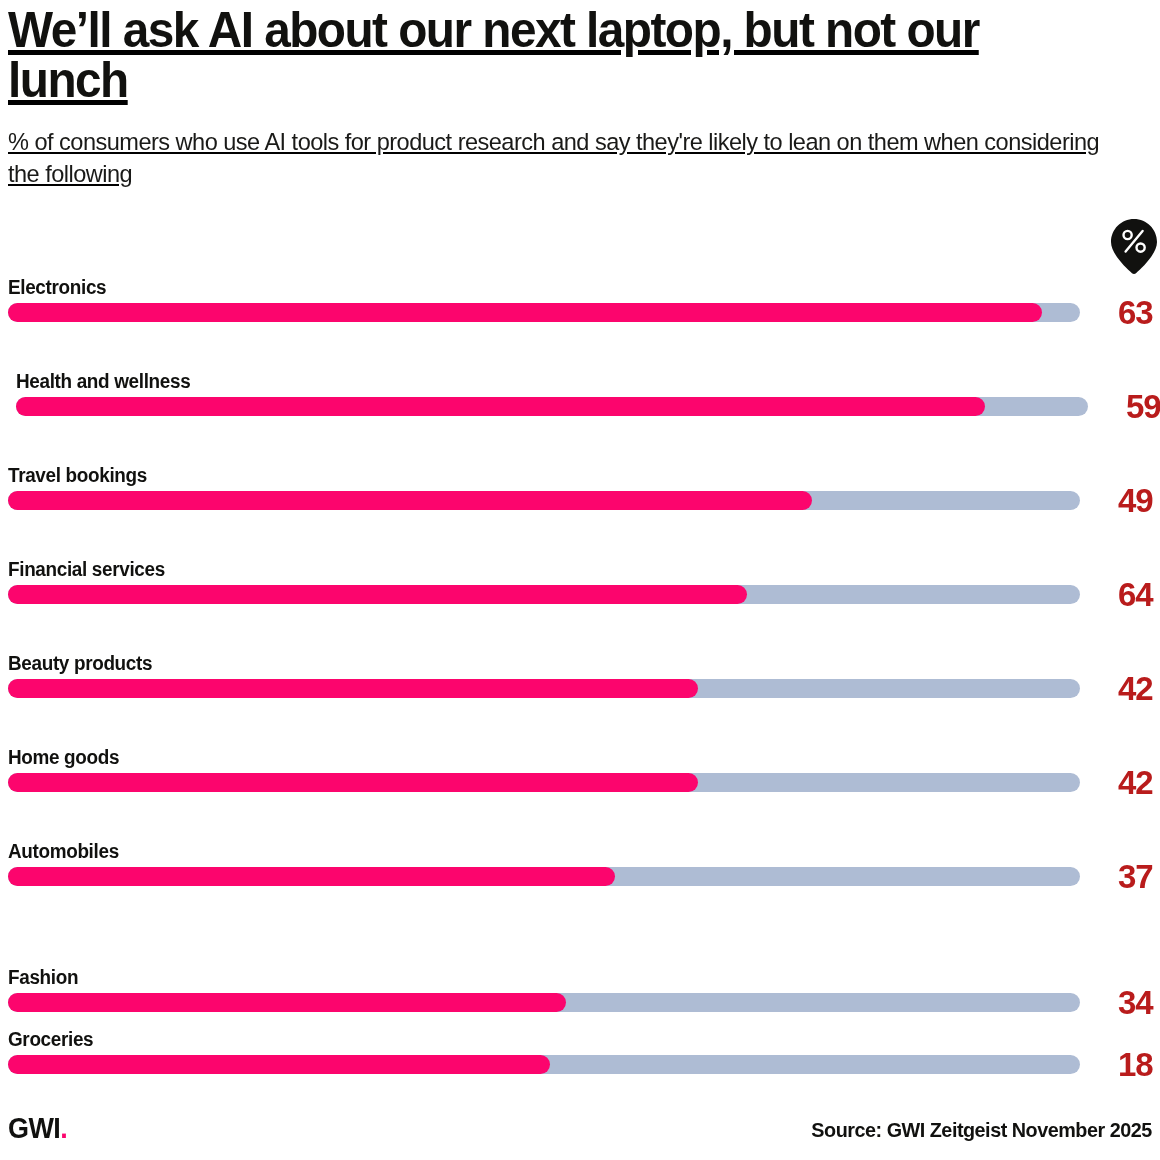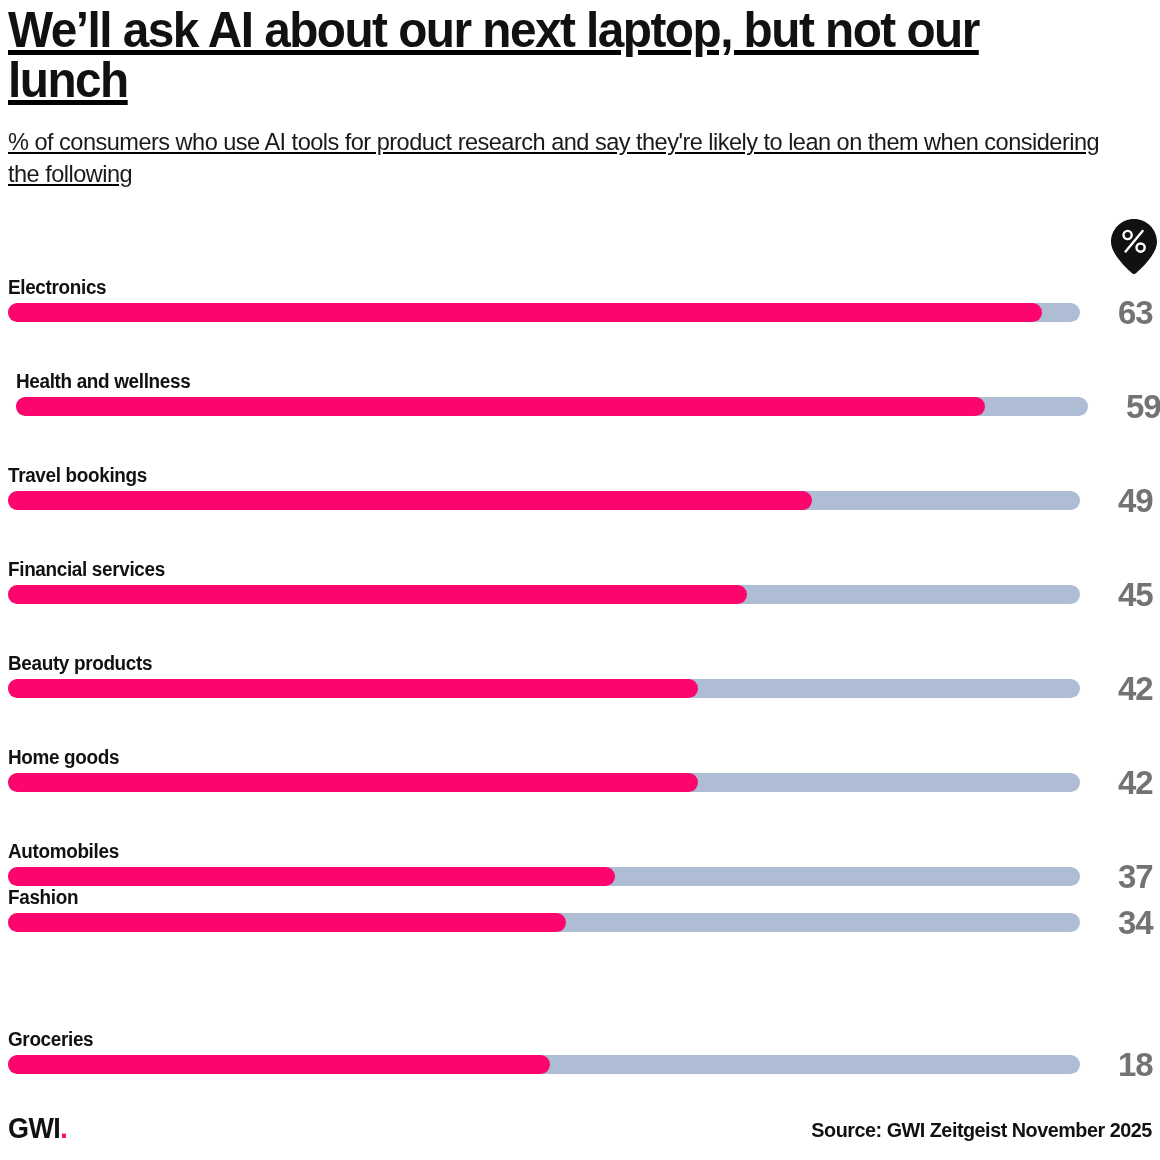--- a/index.html
+++ b/index.html
@@ -116,21 +116,21 @@
   }
 
   .row-value {
     position:absolute;
     top:18px;
     left:1118px;
     font-family:"Liberation Sans", sans-serif;
     font-size:33px;
     font-weight:bold;
     letter-spacing:-1px;
-    color:#737373;
+    color:#b91c1c;
     white-space:nowrap;
   }
 
   
   .footer {
     position:absolute;
     left:0;
     bottom:0;
     width:1160px;
     height:62px;
@@ -209,21 +209,21 @@
         <div class="bar-fill" style="width:75.04%;"></div>
       </div>
       <div class="row-value">49</div>
     </div>
 
     <div class="row" style="top:558px;">
       <div class="row-label">Financial services</div>
       <div class="bar-track">
         <div class="bar-fill" style="width:68.91%;"></div>
       </div>
-      <div class="row-value">45</div>
+      <div class="row-value">64</div>
     </div>
 
     <div class="row" style="top:652px;">
       <div class="row-label">Beauty products</div>
       <div class="bar-track">
         <div class="bar-fill" style="width:64.32%;"></div>
       </div>
       <div class="row-value">42</div>
     </div>
 
@@ -236,21 +236,21 @@
     </div>
 
     <div class="row" style="top:840px;">
       <div class="row-label">Automobiles</div>
       <div class="bar-track">
         <div class="bar-fill" style="width:56.66%;"></div>
       </div>
       <div class="row-value">37</div>
     </div>
 
-    <div class="row" style="top:886px;">
+    <div class="row" style="top:966px;">
       <div class="row-label">Fashion</div>
       <div class="bar-track">
         <div class="bar-fill" style="width:52.07%;"></div>
       </div>
       <div class="row-value">34</div>
     </div>
 
     <div class="row" style="top:1028px;">
       <div class="row-label">Groceries</div>
       <div class="bar-track">

